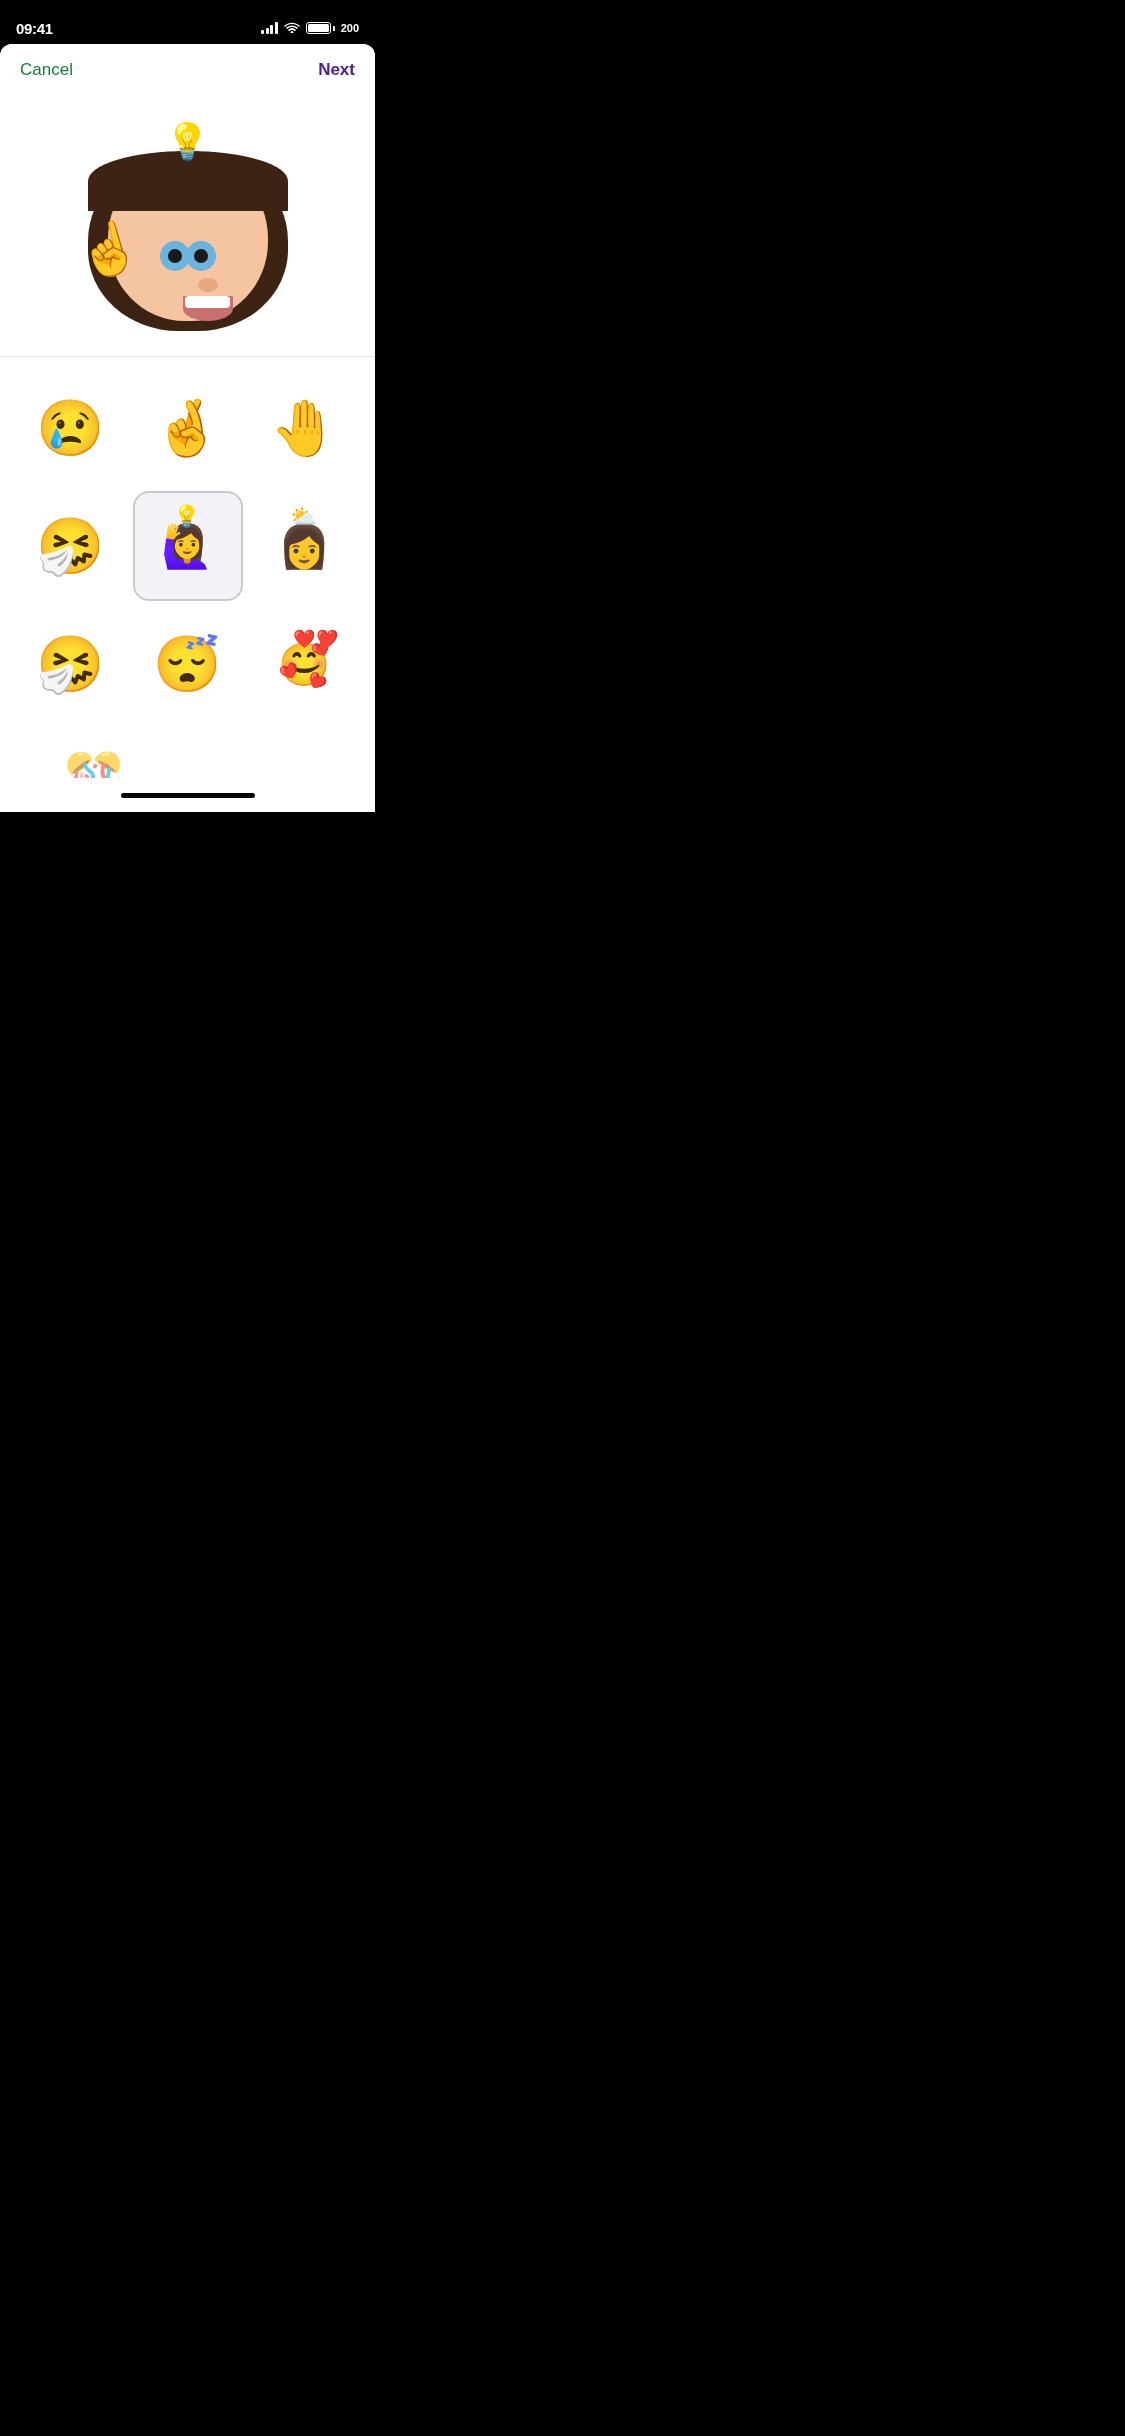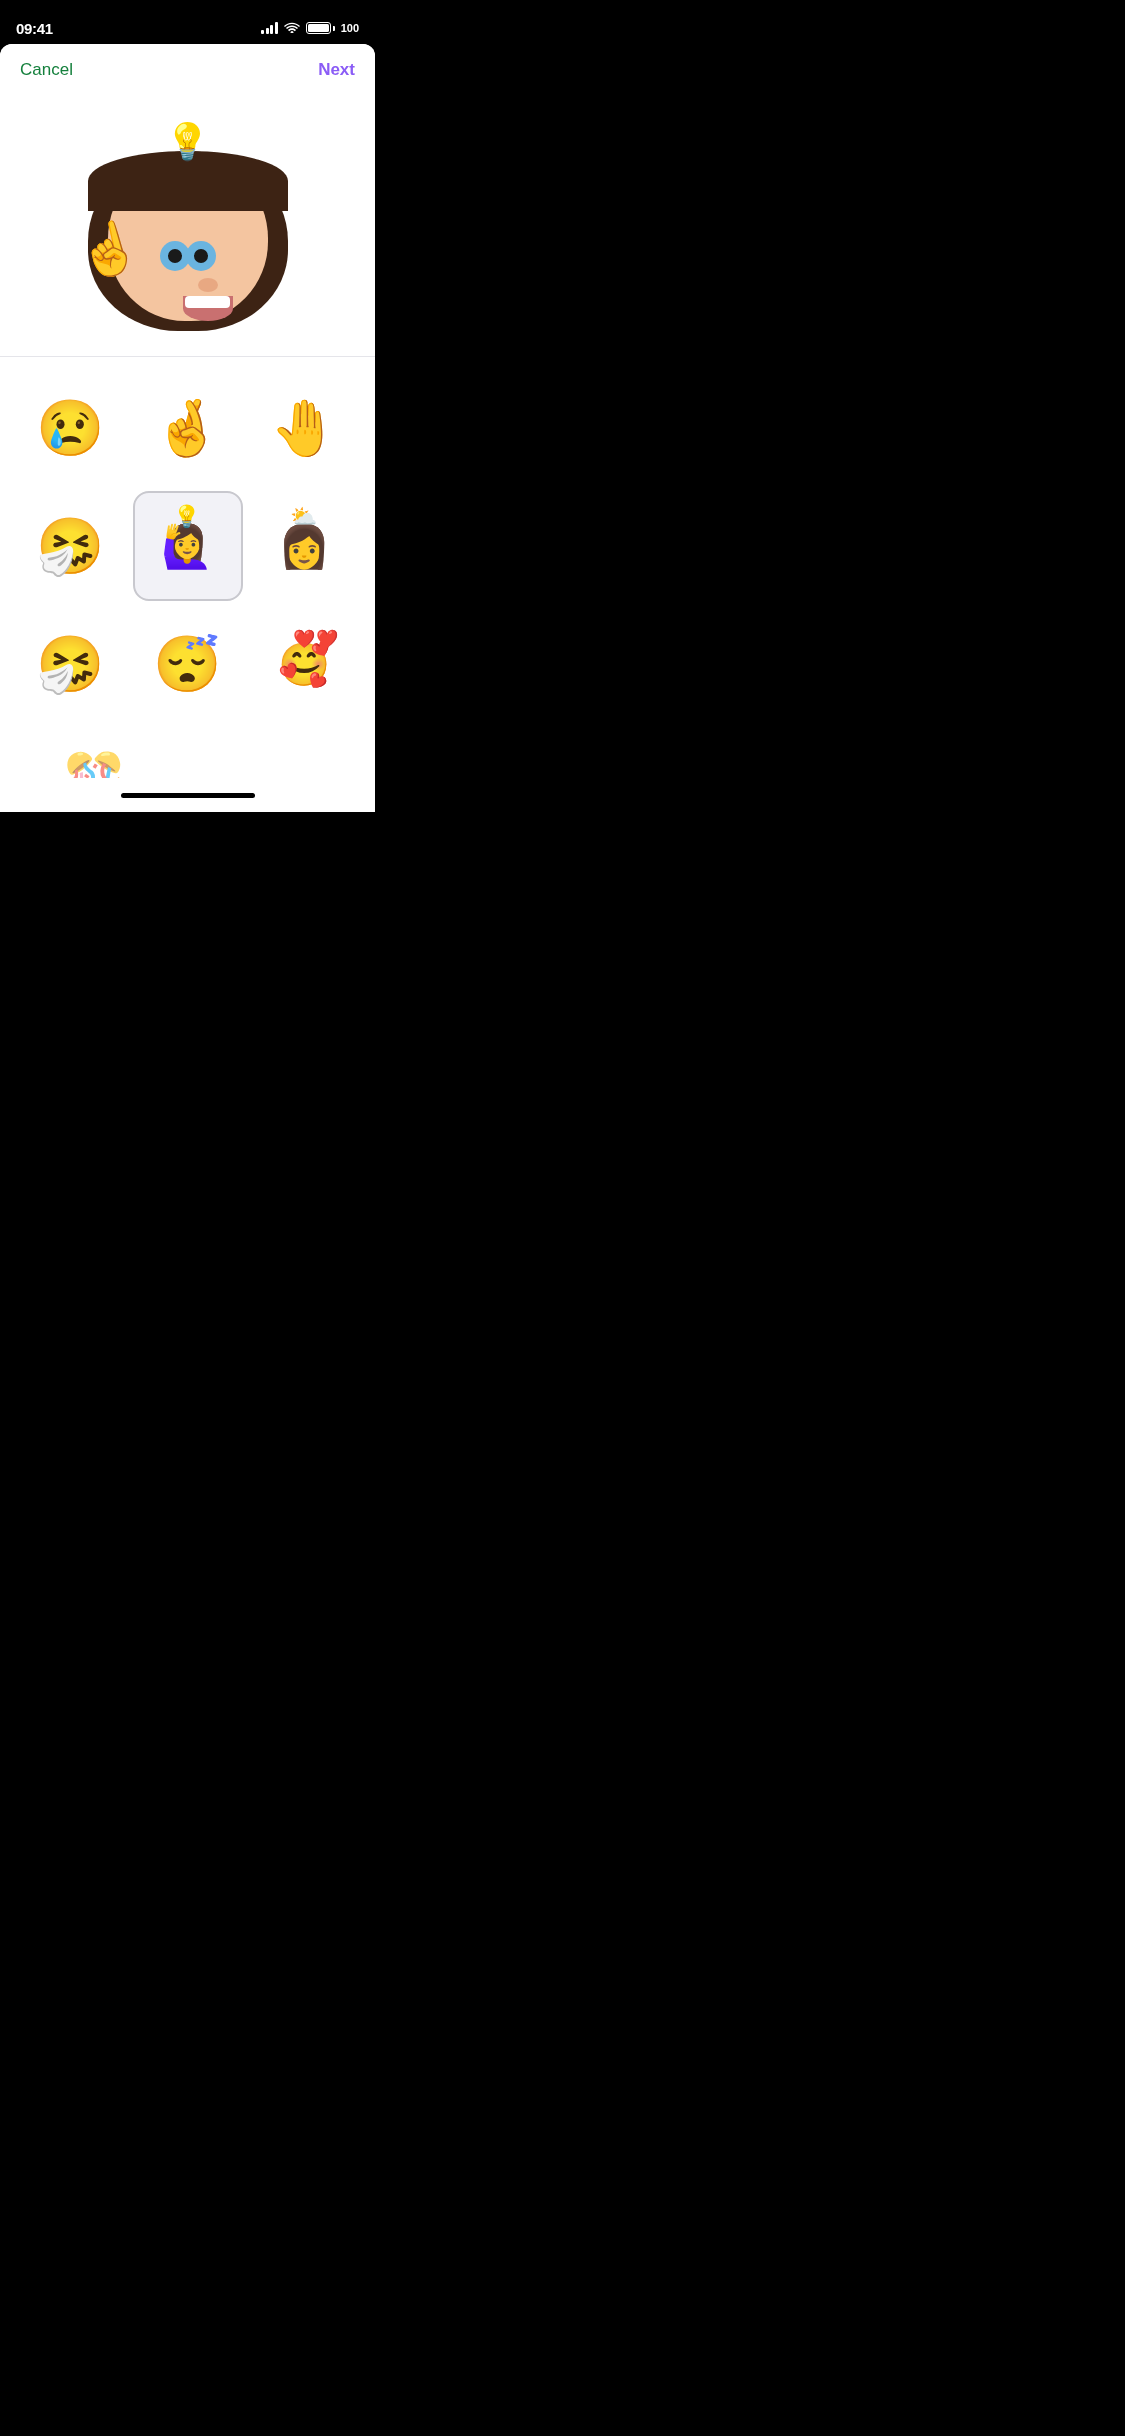--- a/index.html
+++ b/index.html
@@ -125,21 +125,21 @@
     }
 
     .nav-cancel {
       color: #15803d;
       font-size: 17px;
       font-weight: 400;
       cursor: pointer;
     }
 
     .nav-next {
-      color: #8b5cf6;
+      color: #4c1d95;
       font-size: 17px;
       font-weight: 600;
       cursor: pointer;
     }
 
     
     .preview-area {
       width: 100%;
       height: 260px;
       background: #fff;
@@ -349,21 +349,21 @@
         <path d="M8 9C9.1 9 10.1 9.43 10.84 10.13L12 9C10.96 7.98 9.55 7.33 8 7.33 6.45 7.33 5.04 7.98 4 9L5.16 10.13C5.9 9.43 6.9 9 8 9z"></path>
         <circle cx="8" cy="11.5" r="1.5"></circle>
       </svg>
     </span>
     <div class="battery">
       <div class="battery-body">
         <div class="battery-fill"></div>
       </div>
       <div class="battery-tip"></div>
     </div>
-    <span class="battery-text">100</span>
+    <span class="battery-text">200</span>
   </div>
 </div>
 
 <div class="main-container">
 
   <div class="nav-bar">
     <span class="nav-cancel">Cancel</span>
     <span class="nav-next">Next</span>
   </div>
 

